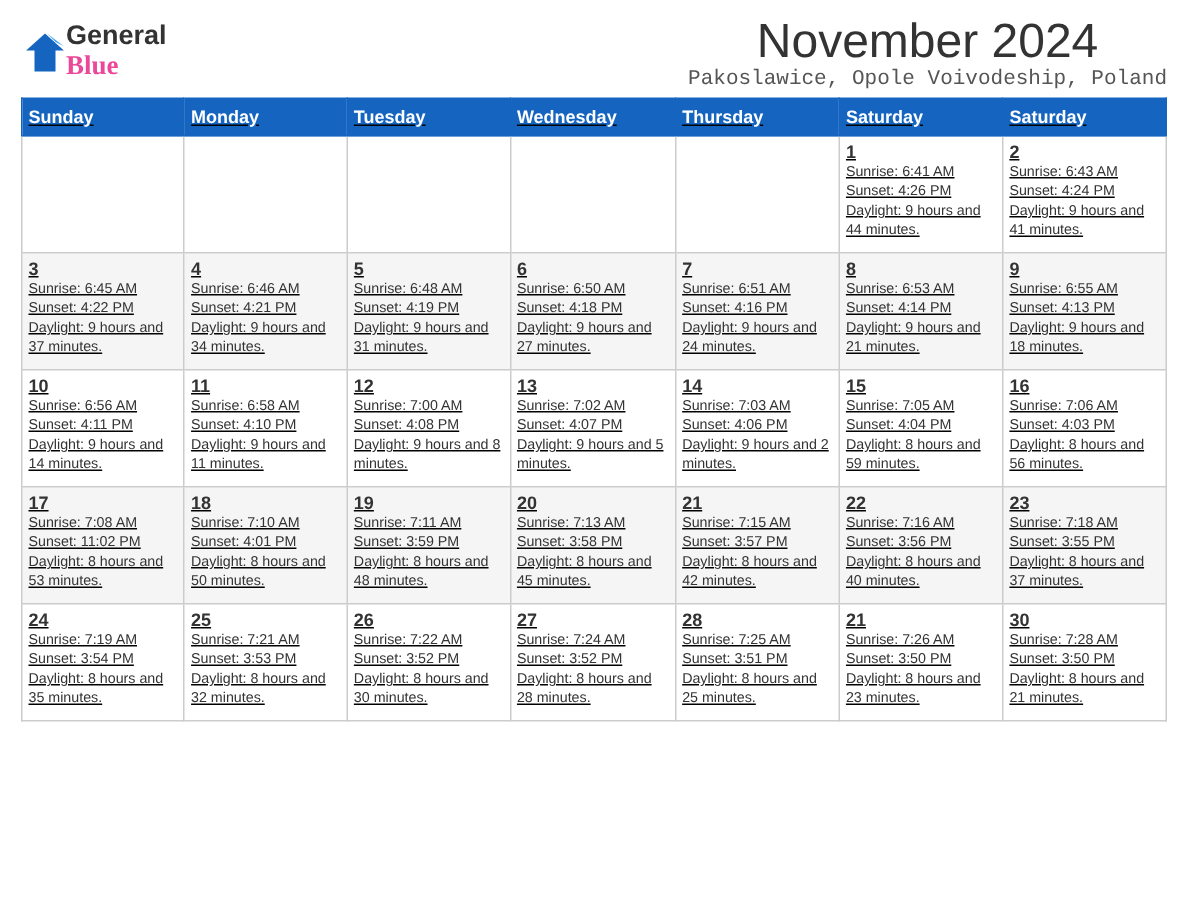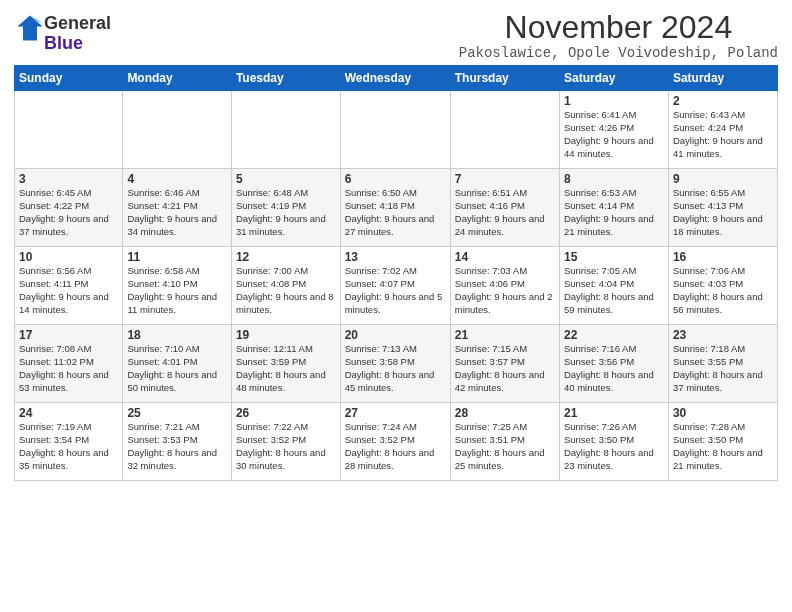--- a/index.html
+++ b/index.html
@@ -15,30 +15,30 @@
       padding: 10px 14px 6px 14px;
     }
     .header-row {
       display: flex;
       align-items: flex-start;
       justify-content: space-between;
       margin-bottom: 4px;
     }
     .logo {
       display: flex;
-      align-items: flex-start;
+      align-items: flex-end;
       margin-top: 4px;
     }
     .logo-text {
       font-size: 18px;
       font-weight: bold;
       line-height: 1.1;
     }
     .logo-text span.general { color: #333; }
-    .logo-text span.blue { color: #4c1d95; }
+    .logo-text span.blue { color: #ec4899; font-family: Liberation Serif, serif; }
     .logo-icon {
       width: 28px;
       height: 28px;
       margin-left: 2px;
     }
     .title-block {
       text-align: center;
     }
     .month-title {
       font-size: 32px;
@@ -48,20 +48,21 @@
     }
     .subtitle {
       font-size: 14px;
       color: #555;
       font-family: Liberation Mono, monospace;
     }
     .calendar {
       width: 100%;
       border-collapse: collapse;
       margin-top: 4px;
+      text-decoration: underline;
     }
     .calendar thead tr th {
       background: #1565c0;
       color: #fff;
       font-size: 12px;
       font-weight: bold;
       padding: 5px 4px;
       text-align: left;
       border: 1px solid #1565c0;
     }
@@ -263,21 +264,21 @@
           </td>
           <td>
             <span class="day-number">18</span>
             <div class="day-info">Sunrise: 7:10 AM
 Sunset: 4:01 PM
 Daylight: 8 hours
 and 50 minutes.</div>
           </td>
           <td>
             <span class="day-number">19</span>
-            <div class="day-info">Sunrise: 12:11 AM
+            <div class="day-info">Sunrise: 7:11 AM
 Sunset: 3:59 PM
 Daylight: 8 hours
 and 48 minutes.</div>
           </td>
           <td>
             <span class="day-number">20</span>
             <div class="day-info">Sunrise: 7:13 AM
 Sunset: 3:58 PM
 Daylight: 8 hours
 and 45 minutes.</div>

